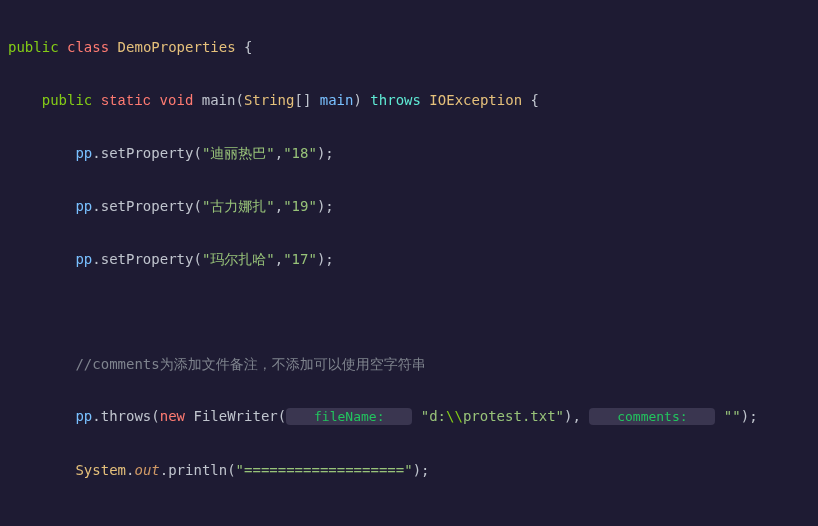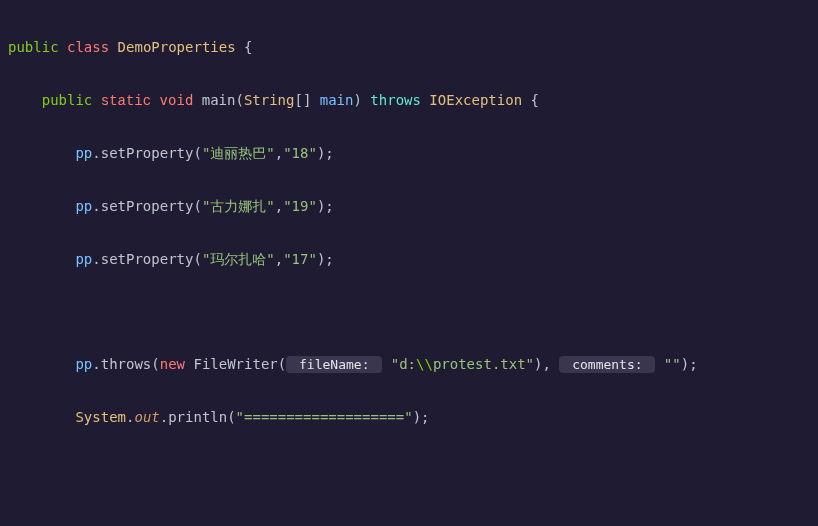--- a/index.html
+++ b/index.html
@@ -31,41 +31,42 @@
   .kw-static { color: #ff7b72; font-family: Liberation Mono, monospace; }
   .kw-void { color: #ff7b72; }
   .kw-new { color: #ff7b72; }
   .kw-throws { color: #5eead4; }
   .var { color: #79c0ff; }
   .string { color: #98c379; }
   .comment { color: #7f848e; }
   .brace { color: #c0c5ce; }
   .param-hint {
     background: #3a3650;
-    color: #e5e5e5;
+    color: #22c55e;
     border-radius: 4px;
-    padding: 1px 5px;
+    padding: 1px 20px;
     font-size: 13px;
   }
   .out { color: #d19a66; font-style: italic; }
   .ioexception { color: #e5c07b; }
   .properties { color: #e5c07b; }
   .demoprops { color: #e5c07b; }
   .stringtype { color: #e5c07b; }
 </style>
 </head>
 <body>
 
 <div class="code-container">
 <div class="line"><span class="kw-public">public</span> <span class="kw-class">class</span> <span class="demoprops">DemoProperties</span><span class="brace"> {</span></div>
 <div class="line">    <span class="kw-public">public</span> <span class="kw-static">static</span> <span class="kw-void">void</span><span> main(</span><span class="stringtype">String</span><span>[] </span><span class="var">main</span><span>) </span><span class="kw-throws">throws</span><span> </span><span class="ioexception">IOException</span><span class="brace"> {</span></div>
 <div class="line">        <span class="var">pp</span><span>.setProperty(</span><span class="string">"迪丽热巴"</span><span>,</span><span class="string">"18"</span><span>);</span></div>
 <div class="line">        <span class="var">pp</span><span>.setProperty(</span><span class="string">"古力娜扎"</span><span>,</span><span class="string">"19"</span><span>);</span></div>
 <div class="line">        <span class="var">pp</span><span>.setProperty(</span><span class="string">"玛尔扎哈"</span><span>,</span><span class="string">"17"</span><span>);</span></div>
 <div class="line"> </div>
+<div class="line">        <span class="comment">//comments为添加文件备注，不添加可以使用空字符串</span></div>
 <div class="line">        <span class="var">pp</span><span>.throws(</span><span class="kw-new">new</span><span> FileWriter(</span><span class="param-hint"> fileName: </span> <span class="string">"d:</span><span class="kw-public">\\</span><span class="string">protest.txt"</span><span>),</span> <span class="param-hint"> comments: </span> <span class="string">""</span><span>);</span></div>
 <div class="line">        <span class="properties">System</span><span>.</span><span class="out">out</span><span>.println(</span><span class="string">"==================="</span><span>);</span></div>
 
 
 
 
 
 
 
 

